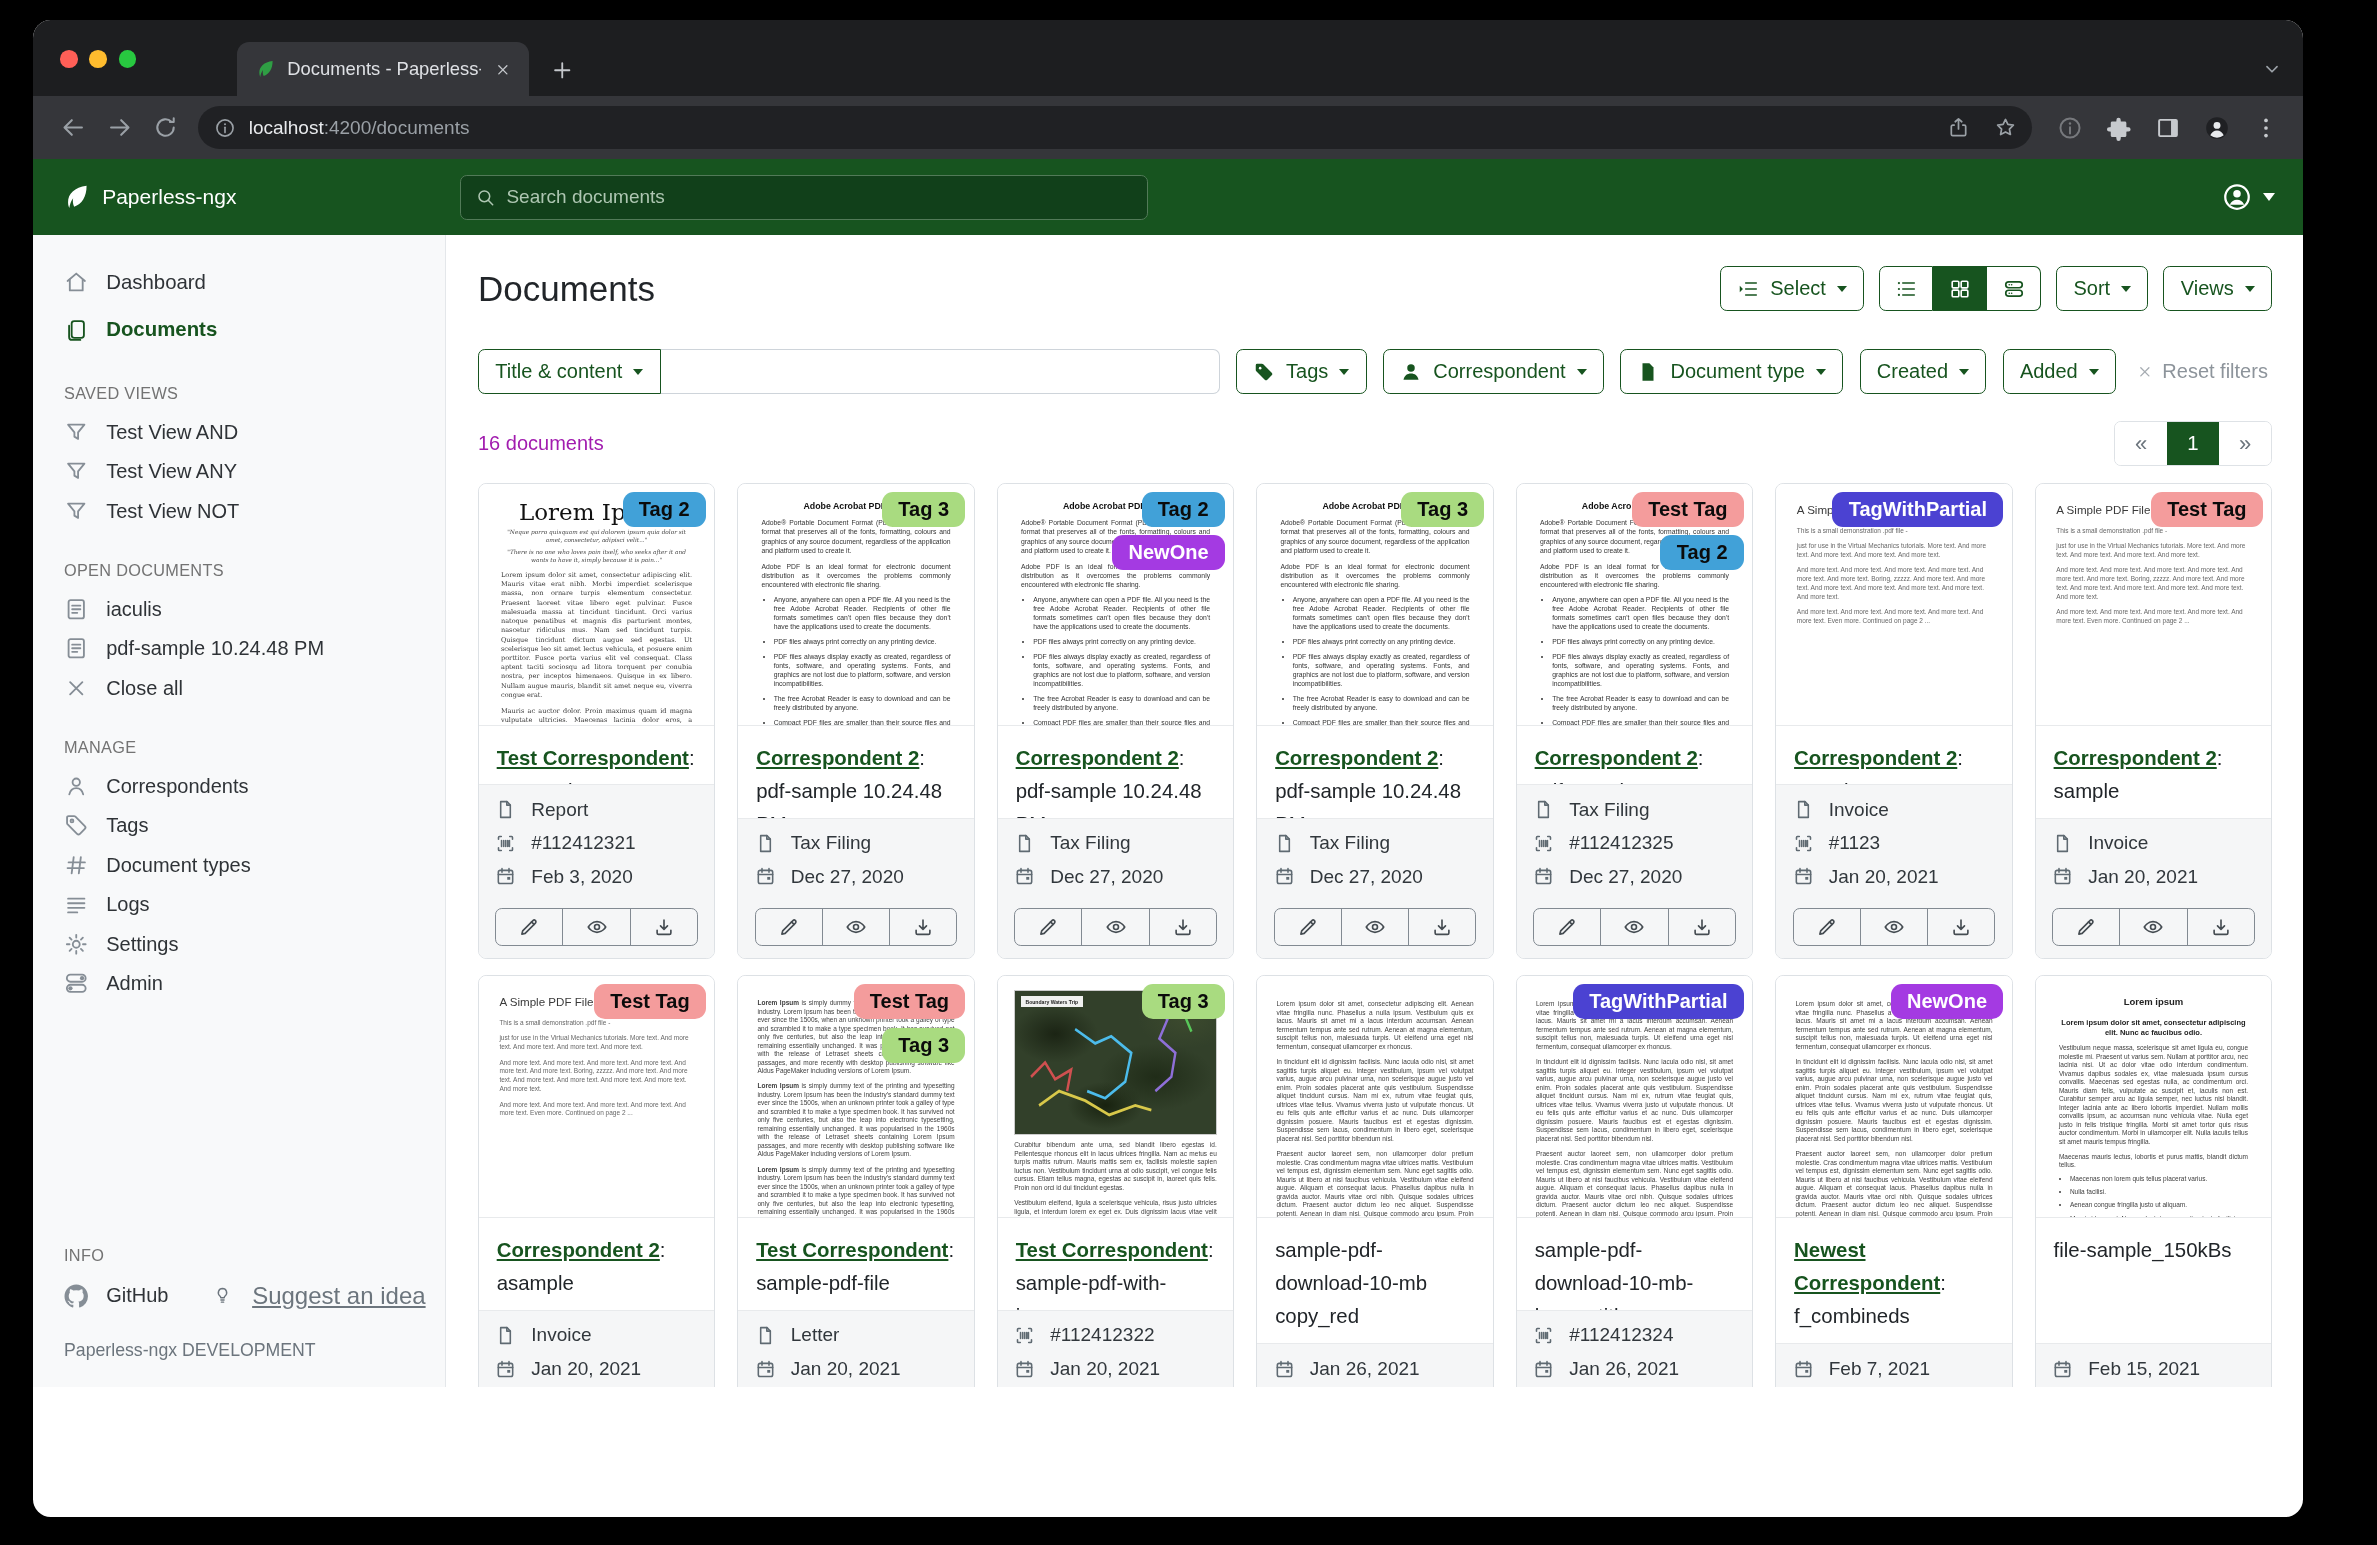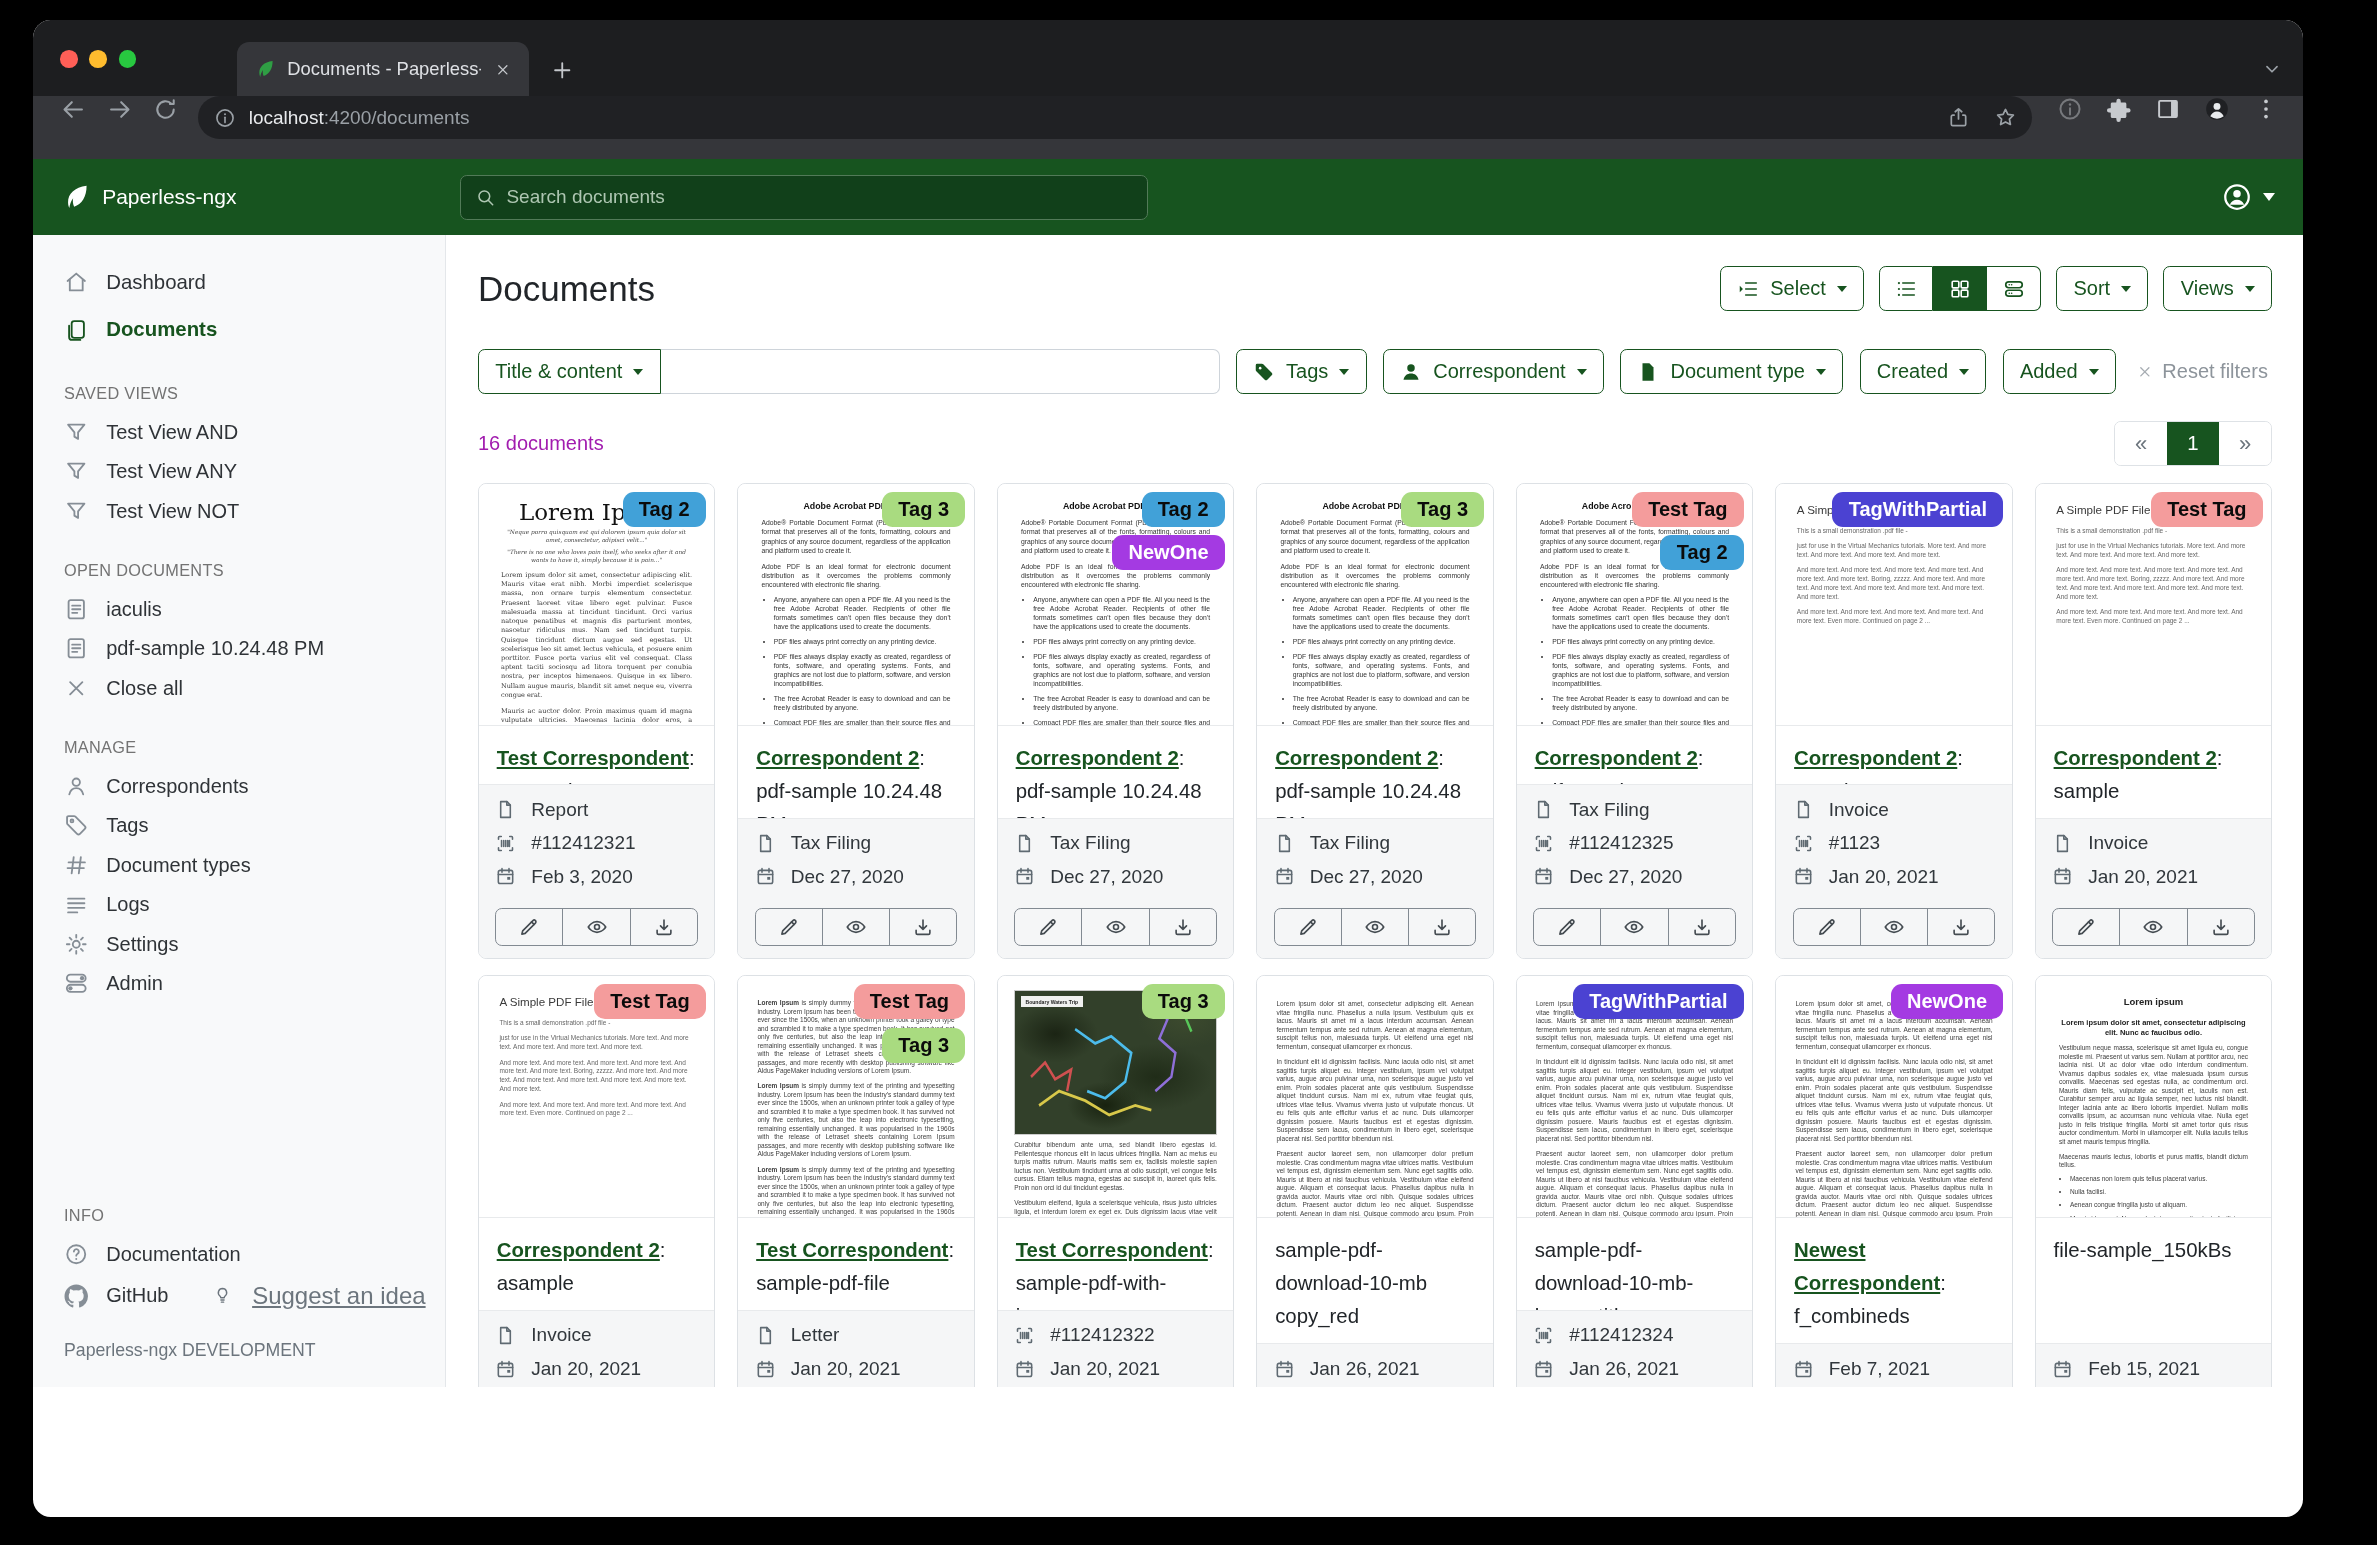--- a/index.html
+++ b/index.html
@@ -21,21 +21,21 @@
   .tab { position:absolute; left:204px; bottom:0; width:292px; height:54px; background:#35363a;
     border-radius:12.2px 12.2px 0 0; display:flex; align-items:center; gap:12.2px; padding:0 17.7px;
     color:#dfe1e5; font-size:18.4px; }
   .tab .fav { width:20.4px; height:20.4px; color:#2f9e44; }
   .tab-title { flex:1; white-space:nowrap; overflow:hidden; }
   .tab-close { width:17.7px; height:17.7px; color:#c4c7cb; }
   .newtab { position:absolute; left:517px; bottom:13.6px; width:24.5px; height:24.5px; color:#c4c7cb; }
   .strip-chevron { position:absolute; right:20.4px; bottom:16.3px; width:22px; height:22px; color:#9aa0a6; }
 
   
-  .toolbar { height:63px; background:#35363a; display:flex; align-items:flex-start; padding:0 17.7px; }
+  .toolbar { height:63px; background:#35363a; display:flex; align-items:center; padding:0 17.7px; }
   .nav-ic { width:27px; height:27px; color:#9aa0a6; margin:0 9.5px; }
   .urlbar { flex:1; height:43px; background:#202124; border-radius:22px; margin:0 9.5px;
     display:flex; align-items:center; padding:0 15px 0 16.3px; }
   .urlbar .info-ic { width:22px; height:22px; color:#9aa0a6; margin-right:12.2px; }
   .url { font-size:19px; }
   .url-host { color:#e8eaed; } .url-rest { color:#9aa0a6; }
   .pill-right { margin-left:auto; display:flex; align-items:center; gap:24.5px; }
   .pill-right .ic { width:23px; height:23px; color:#9aa0a6; }
   .tb-right { display:flex; align-items:center; gap:23px; padding:0 6.8px 0 15px; }
   .tb-right .ic { width:26px; height:26px; color:#c7cace; }
@@ -437,30 +437,20 @@
                 <circle cx="6.3" cy="17" r="2.1" fill="currentColor" stroke="none"></circle>
               </svg>
             </span>
             <span class="side-label">Admin</span>
           </div>
         </div>
         <div class="side-section info">
           <div class="side-header">INFO</div>
           <div class="side-item">
             <span class="ic">
-              <svg viewBox="0 0 24 24" fill="none" stroke="currentColor" stroke-width="1.8" stroke-linecap="round" stroke-linejoin="round">
-                <circle cx="12" cy="12" r="8.8"></circle>
-                <path d="M9.7 9.4a2.4 2.4 0 1 1 3.6 2.1c-.9.55-1.3 1-1.3 1.9"></path>
-                <circle cx="12" cy="16.6" r="1" fill="currentColor" stroke="none"></circle>
-              </svg>
-            </span>
-            <span class="side-label">Documentation</span>
-          </div>
-          <div class="side-item">
-            <span class="ic">
               <svg viewBox="0 0 24 24" fill="currentColor">
                 <path d="M12 .5C5.65.5.5 5.65.5 12c0 5.08 3.29 9.39 7.86 10.91.58.1.79-.25.79-.56 0-.27-.01-1.17-.02-2.12-3.2.7-3.88-1.36-3.88-1.36-.52-1.33-1.28-1.68-1.28-1.68-1.04-.71.08-.7.08-.7 1.15.08 1.76 1.18 1.76 1.18 1.03 1.76 2.69 1.25 3.35.96.1-.75.4-1.25.72-1.54-2.55-.29-5.24-1.28-5.24-5.68 0-1.26.45-2.28 1.18-3.09-.12-.29-.51-1.46.11-3.05 0 0 .96-.31 3.15 1.18a10.9 10.9 0 0 1 5.74 0c2.18-1.49 3.14-1.18 3.14-1.18.63 1.59.24 2.76.12 3.05.74.81 1.18 1.83 1.18 3.09 0 4.42-2.7 5.39-5.26 5.67.41.36.78 1.05.78 2.13 0 1.54-.01 2.78-.01 3.16 0 .31.21.67.8.55A11.52 11.52 0 0 0 23.5 12C23.5 5.65 18.35.5 12 .5z"></path>
               </svg>
             </span>
             <span class="side-label">GitHub</span>
             <span class="side-extra">
               <span class="ic">
                 <svg viewBox="0 0 24 24" fill="none" stroke="currentColor" stroke-width="1.8" stroke-linecap="round" stroke-linejoin="round">
                   <path d="M12 3.2a5.3 5.3 0 0 0-3.3 9.4c.7.57 1.1 1.3 1.1 2.2h4.4c0-.9.4-1.63 1.1-2.2A5.3 5.3 0 0 0 12 3.2z"></path>
                   <path d="M10 17.6h4M10.6 20.4h2.8"></path>

